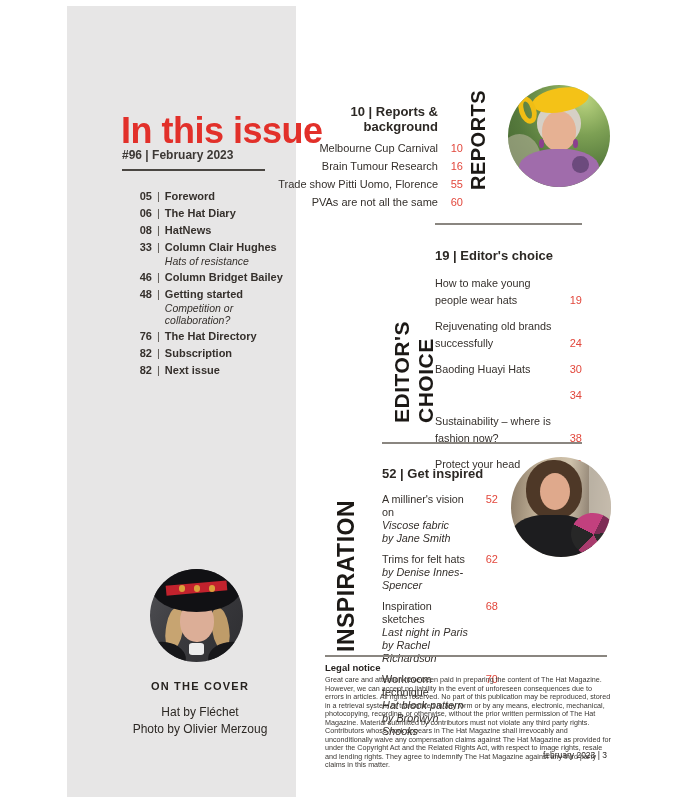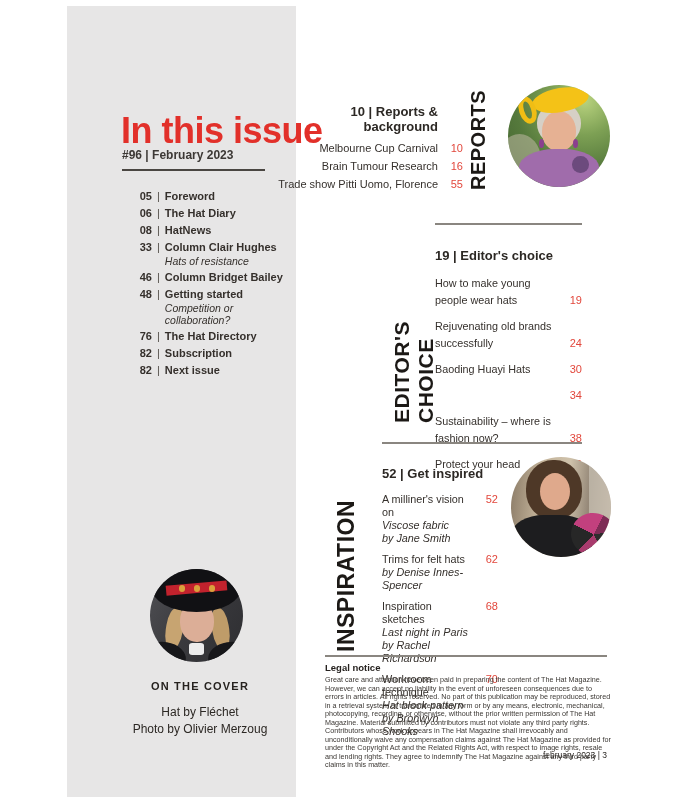--- a/index.html
+++ b/index.html
@@ -169,20 +169,24 @@
       <span class="rn red">10</span>
     </div>
     <div class="rrow">
       <span class="rt">Brain Tumour Research</span>
       <span class="rn red">16</span>
     </div>
     <div class="rrow">
       <span class="rt">Trade show Pitti Uomo, Florence</span>
       <span class="rn red">55</span>
     </div>
+    <div class="rrow">
+      <span class="rt">PVAs are not all the same</span>
+      <span class="rn red">60</span>
+    </div>
   </div>
   <div class="abs vlabel vl-reports">REPORTS</div>
   <div class="photo ph-reports">
     <div class="rp-bg"></div>
     <div class="rp-light"></div>
     <div class="rp-hair"></div>
     <div class="rp-face"></div>
     <div class="rp-torso"></div>
     <div class="rp-flower"></div>
     <div class="rp-hat"></div>

